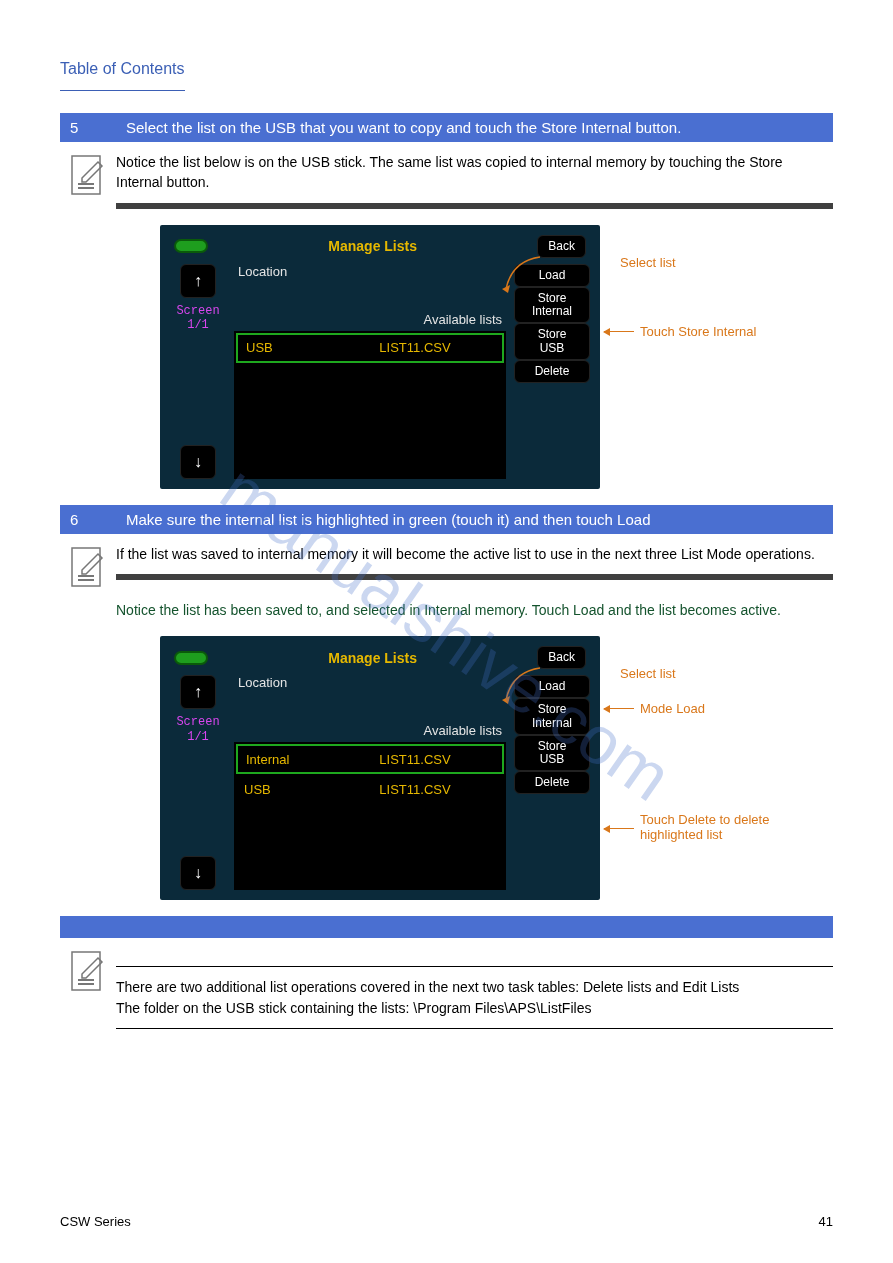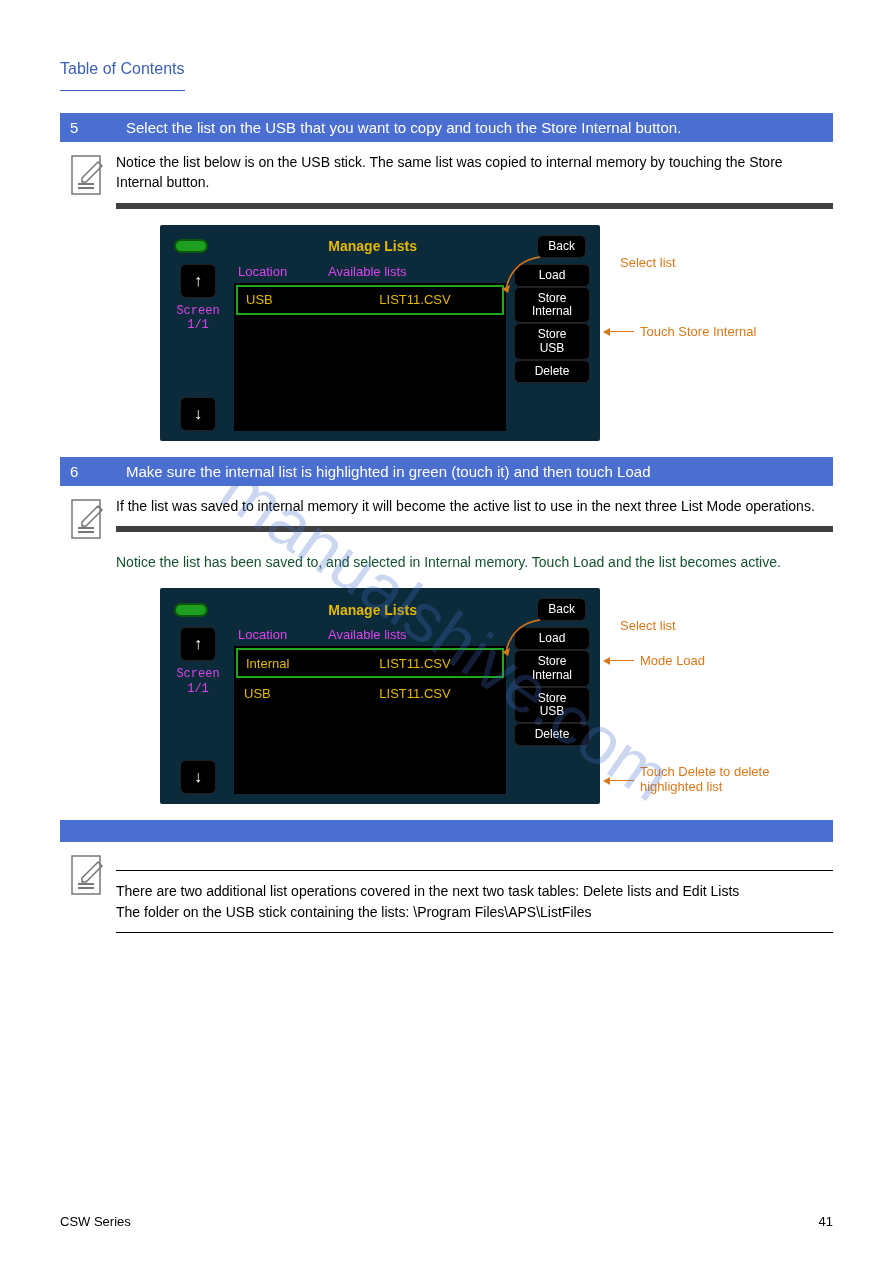--- a/index.html
+++ b/index.html
@@ -17,23 +17,23 @@
   .device { width: 440px; background: #0b2a3a; border-radius: 2px; padding: 8px 10px 10px 10px; color: #e6b800; font-family: "Arial Narrow", Arial, sans-serif; position: relative; }
   .dev-top { display: flex; align-items: center; justify-content: space-between; padding: 2px 4px 6px 4px; }
   .dev-led { width: 34px; height: 14px; background: #1e9e1e; border: 2px solid #0a5a0a; border-radius: 8px; }
   .dev-title { color: #e6b800; font-size: 14px; font-weight: bold; text-align: center; flex: 1; }
   .dev-btn { background: #000; color: #fff; border: 1px solid #222; border-radius: 6px; font-size: 12px; padding: 4px 10px; text-align: center; line-height: 1.1; }
   .dev-body { display: flex; gap: 8px; }
   .dev-left { width: 56px; display: flex; flex-direction: column; align-items: center; gap: 6px; }
   .dev-arrow { width: 36px; height: 34px; background: #000; border: 1px solid #222; border-radius: 6px; display: flex; align-items: center; justify-content: center; color: #fff; font-size: 16px; }
   .dev-screen-lbl { color: #d946ef; font-size: 12px; text-align: center; line-height: 1.2; font-family: Liberation Mono, monospace; }
   .dev-mid { flex: 1; }
-  .dev-head-row { display: flex; color: #d946ef; font-size: 13px; padding: 0 4px 4px 4px; }
+  .dev-head-row { display: flex; color: #e5e5e5; font-size: 13px; padding: 0 4px 4px 4px; }
   .dev-head-loc { width: 90px; }
-  .dev-head-av { flex: 1; text-align: left; }
+  .dev-head-av { flex: 1; text-align: right; margin-top: 48px; }
   .dev-list { border: 2px solid #000; background: #000; min-height: 148px; }
   .dev-row { display: flex; align-items: center; height: 30px; }
   .dev-row.sel { border: 2px solid #1ea81e; }
   .dev-row .loc { width: 90px; color: #e6b800; font-size: 13px; padding-left: 8px; }
   .dev-row .file { flex: 1; color: #e6b800; font-size: 13px; text-align: center; }
   .dev-right { width: 76px; display: flex; flex-direction: column; align-items: stretch; }
   .callout { position: absolute; color: #d9771a; font-size: 13px; }
   .arrow-line { position: absolute; height: 1px; background: #d9771a; }
   .arrow-line::after { content: ""; position: absolute; right: -1px; top: -3px; border-left: 7px solid #d9771a; border-top: 4px solid transparent; border-bottom: 4px solid transparent; }
   .footer { position: absolute; bottom: 34px; left: 60px; right: 60px; display: flex; justify-content: space-between; font-size: 13px; color: #000; }

